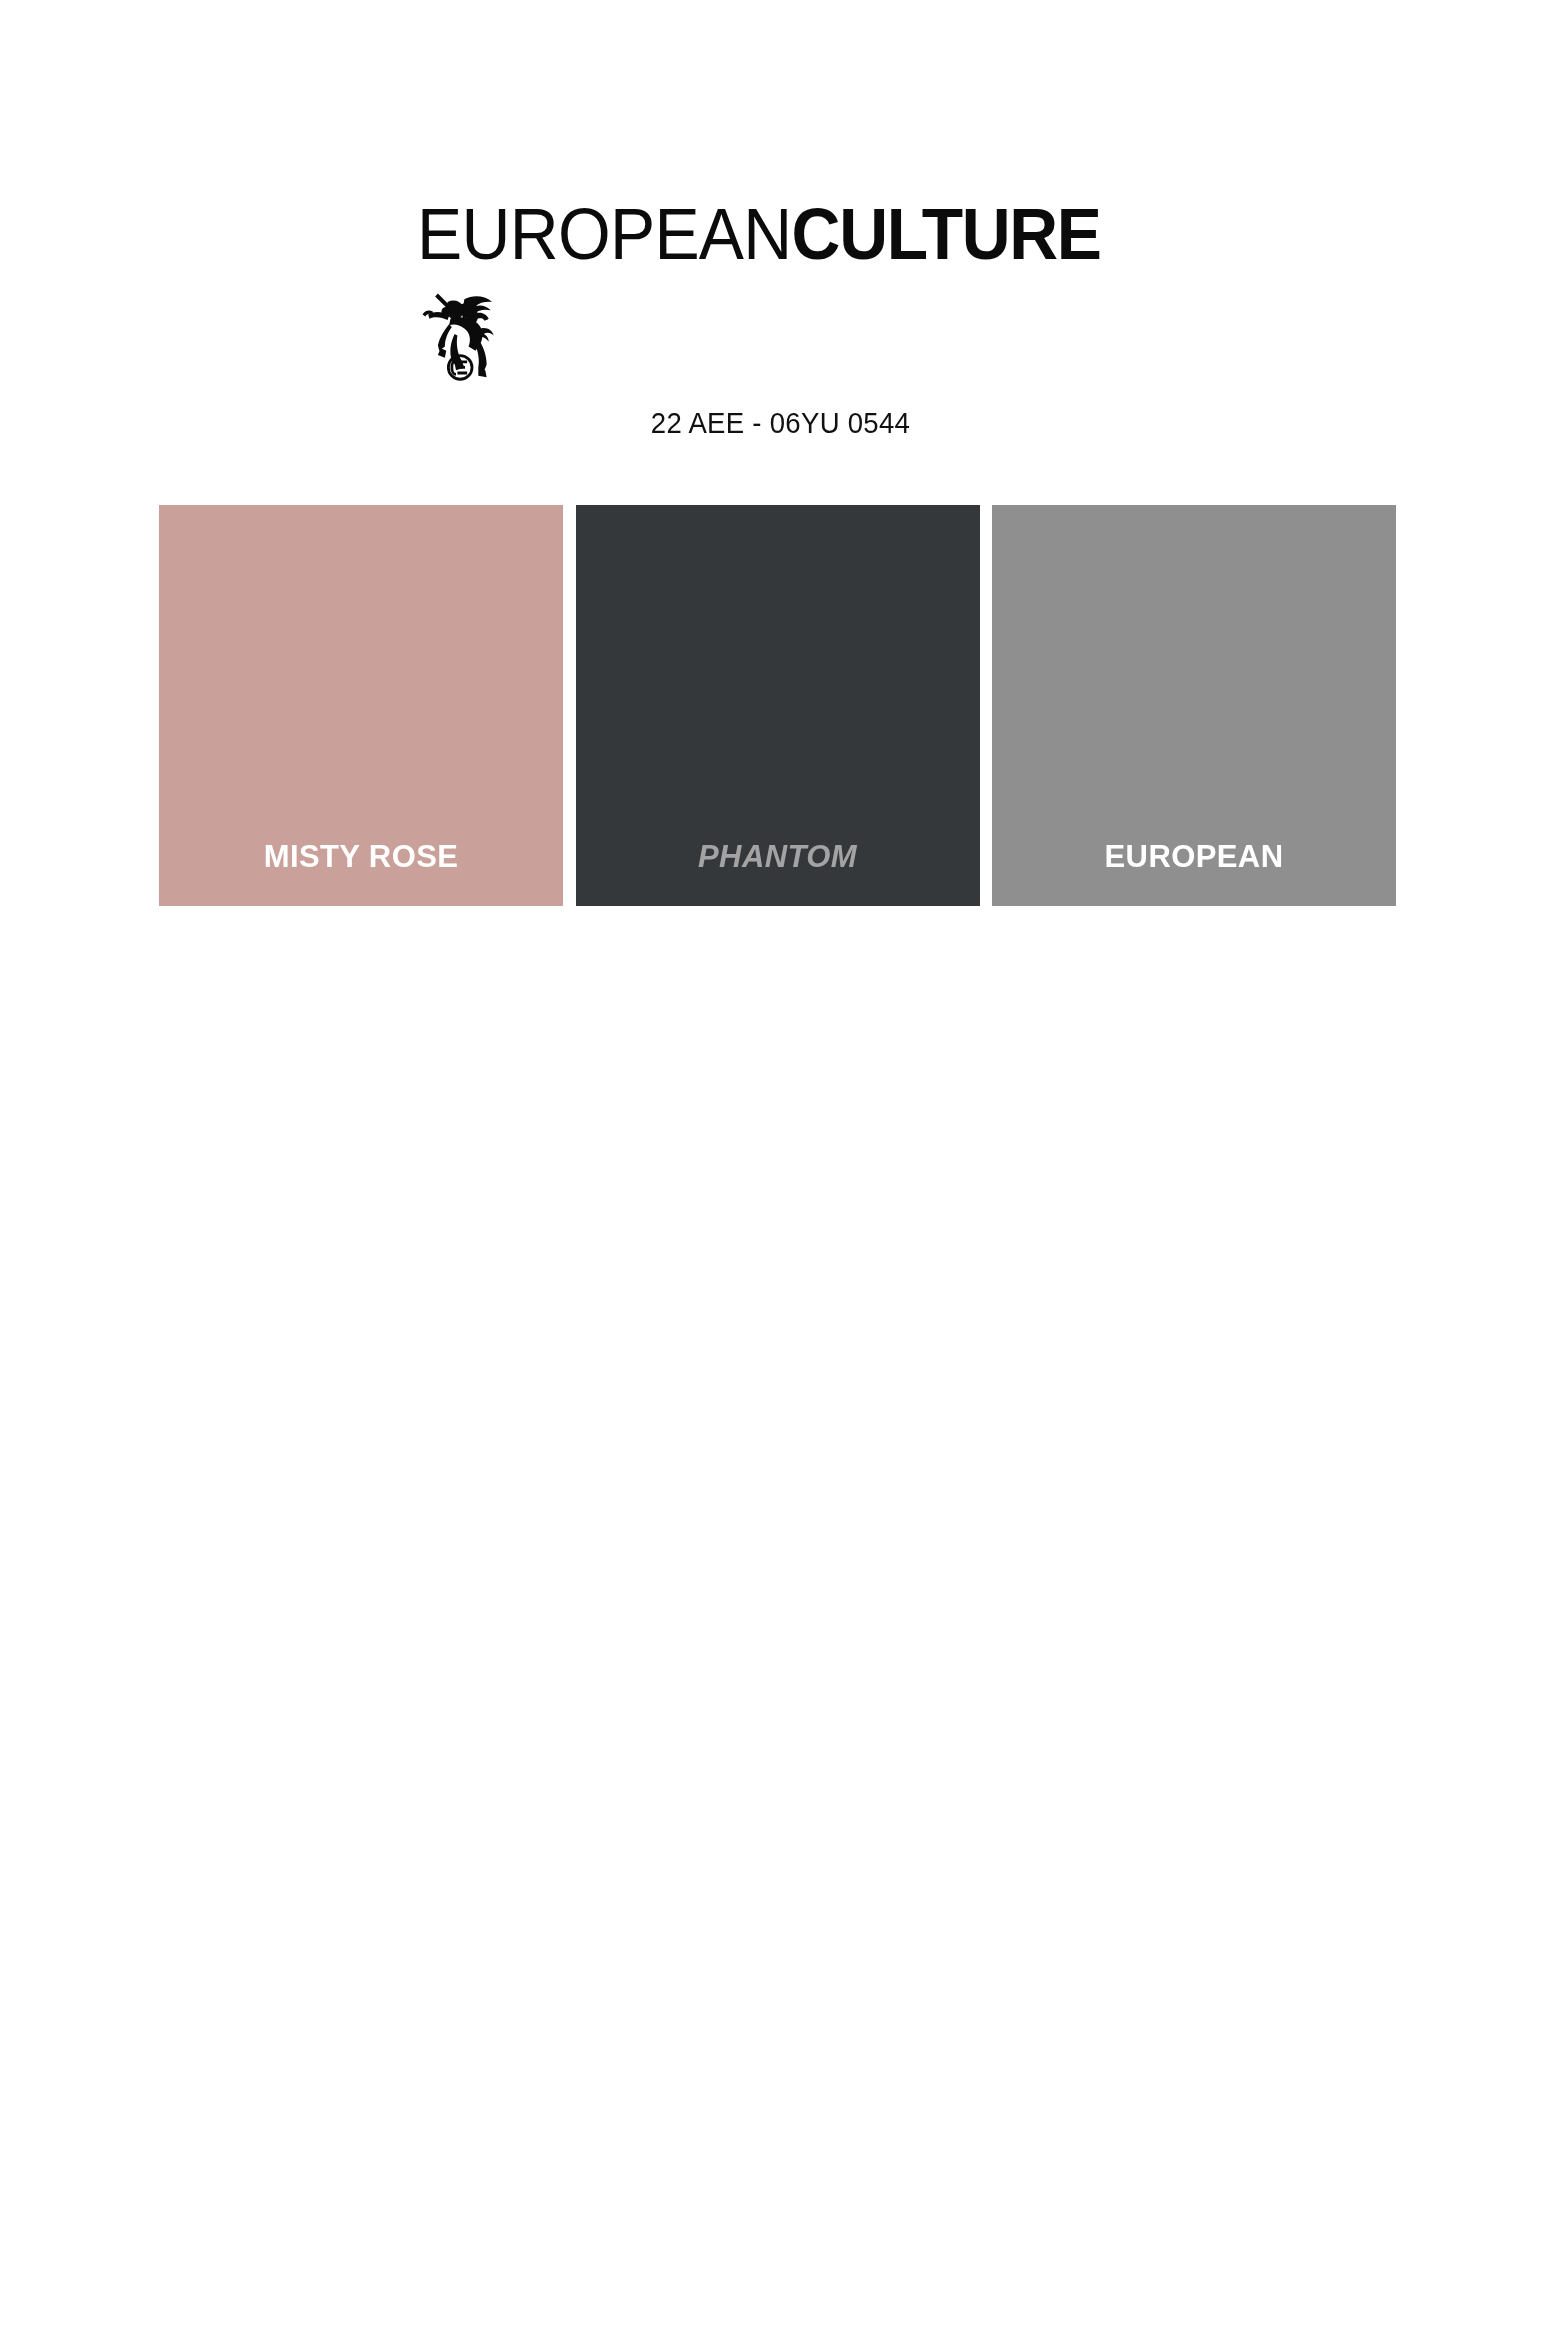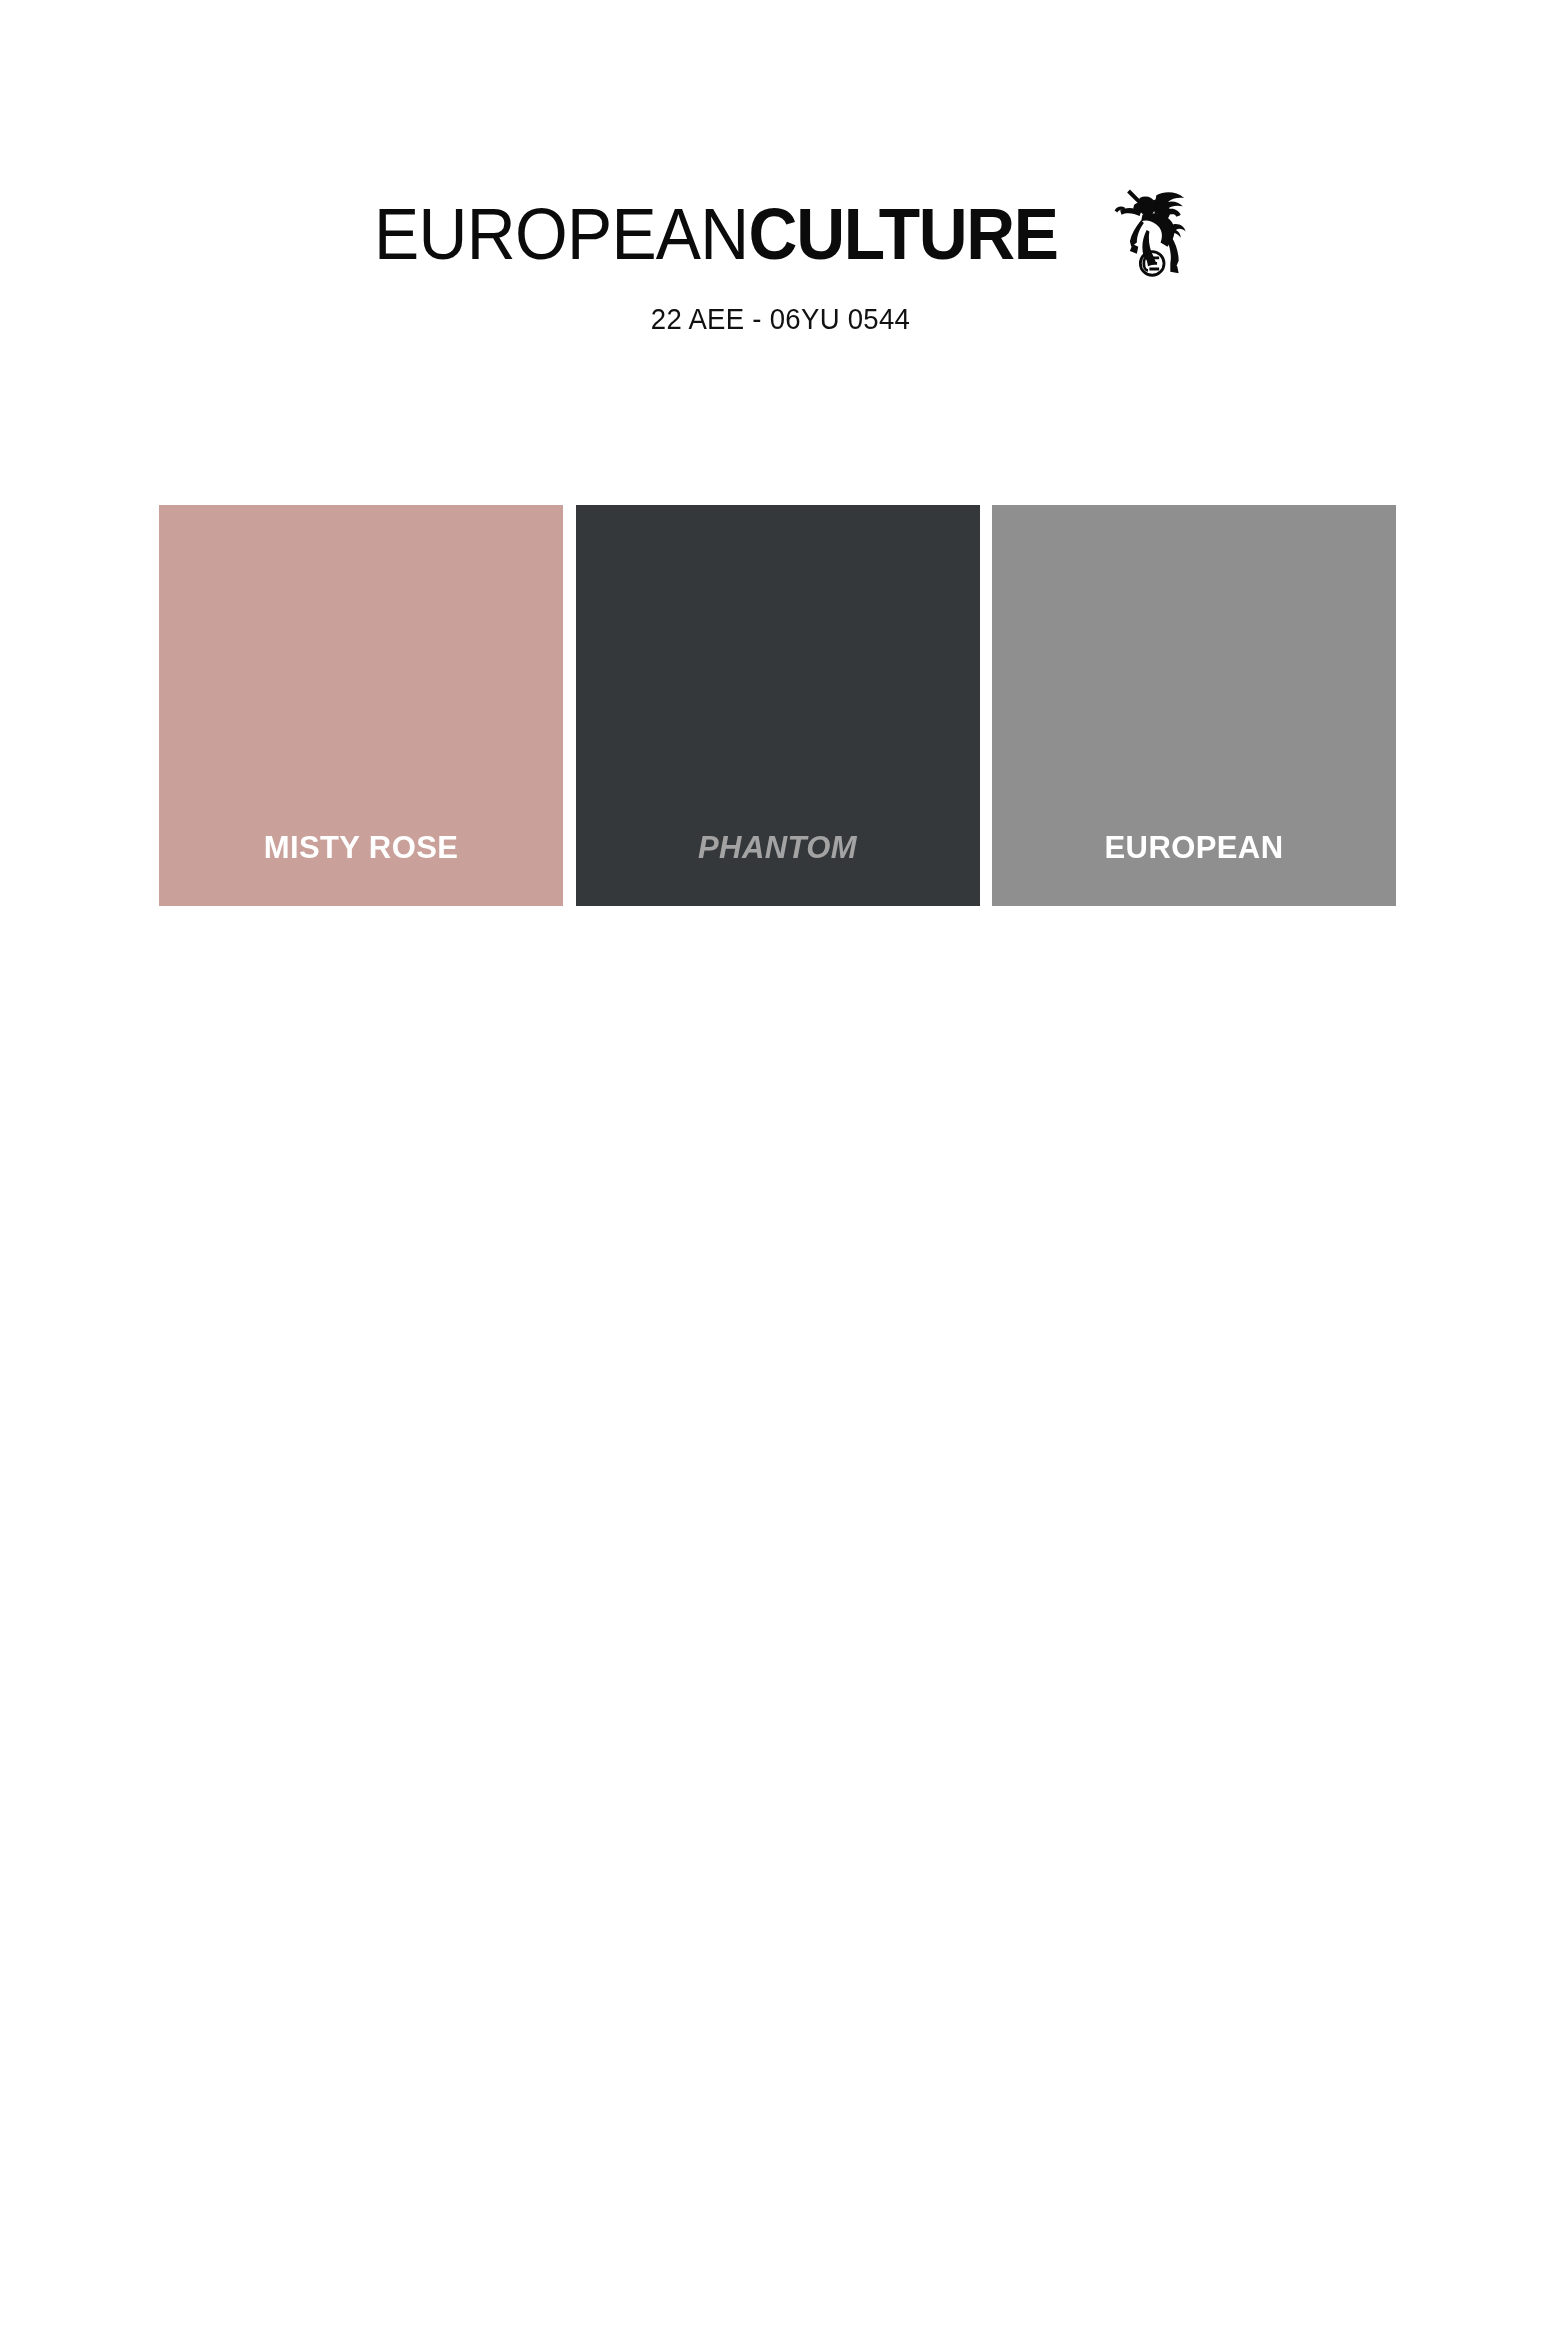--- a/index.html
+++ b/index.html
@@ -30,20 +30,21 @@
     left: 0;
     width: 1561px;
     text-align: center;
   }
 
   .brand-lockup {
     display: inline-flex;
     align-items: flex-start;
     justify-content: center;
     gap: 8px;
+    flex-direction: column;
   }
 
   .wordmark {
     font-family: "Liberation Sans", sans-serif;
     font-size: 72px;
     line-height: 1;
     letter-spacing: -0.7px;
     color: #0b0b0b;
     white-space: nowrap;
     display: inline-block;
@@ -89,21 +90,21 @@
     column-gap: 12.5px;
     row-gap: 15.3px;
   }
 
   .swatch {
     position: relative;
     display: flex;
     align-items: flex-end;
     justify-content: center;
     box-sizing: border-box;
-    padding-bottom: 43px;
+    padding-bottom: 34px;
     overflow: hidden;
   }
 
   .swatch-label {
     font-family: "Liberation Sans", sans-serif;
     font-size: 31px;
     font-weight: 700;
     letter-spacing: 0.4px;
     color: #ffffff;
     text-align: center;

